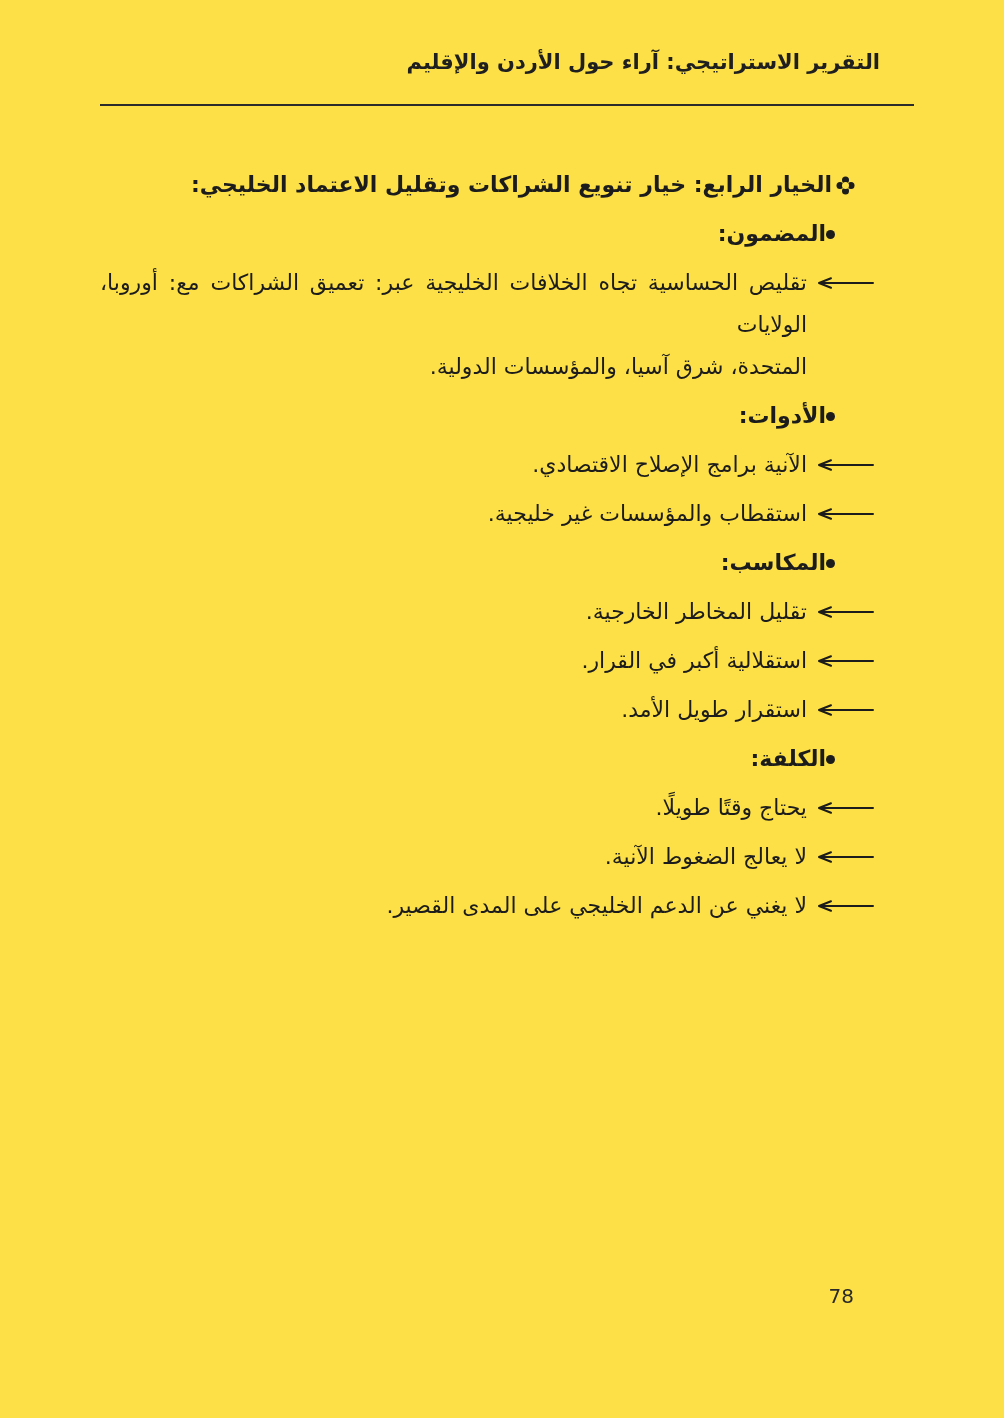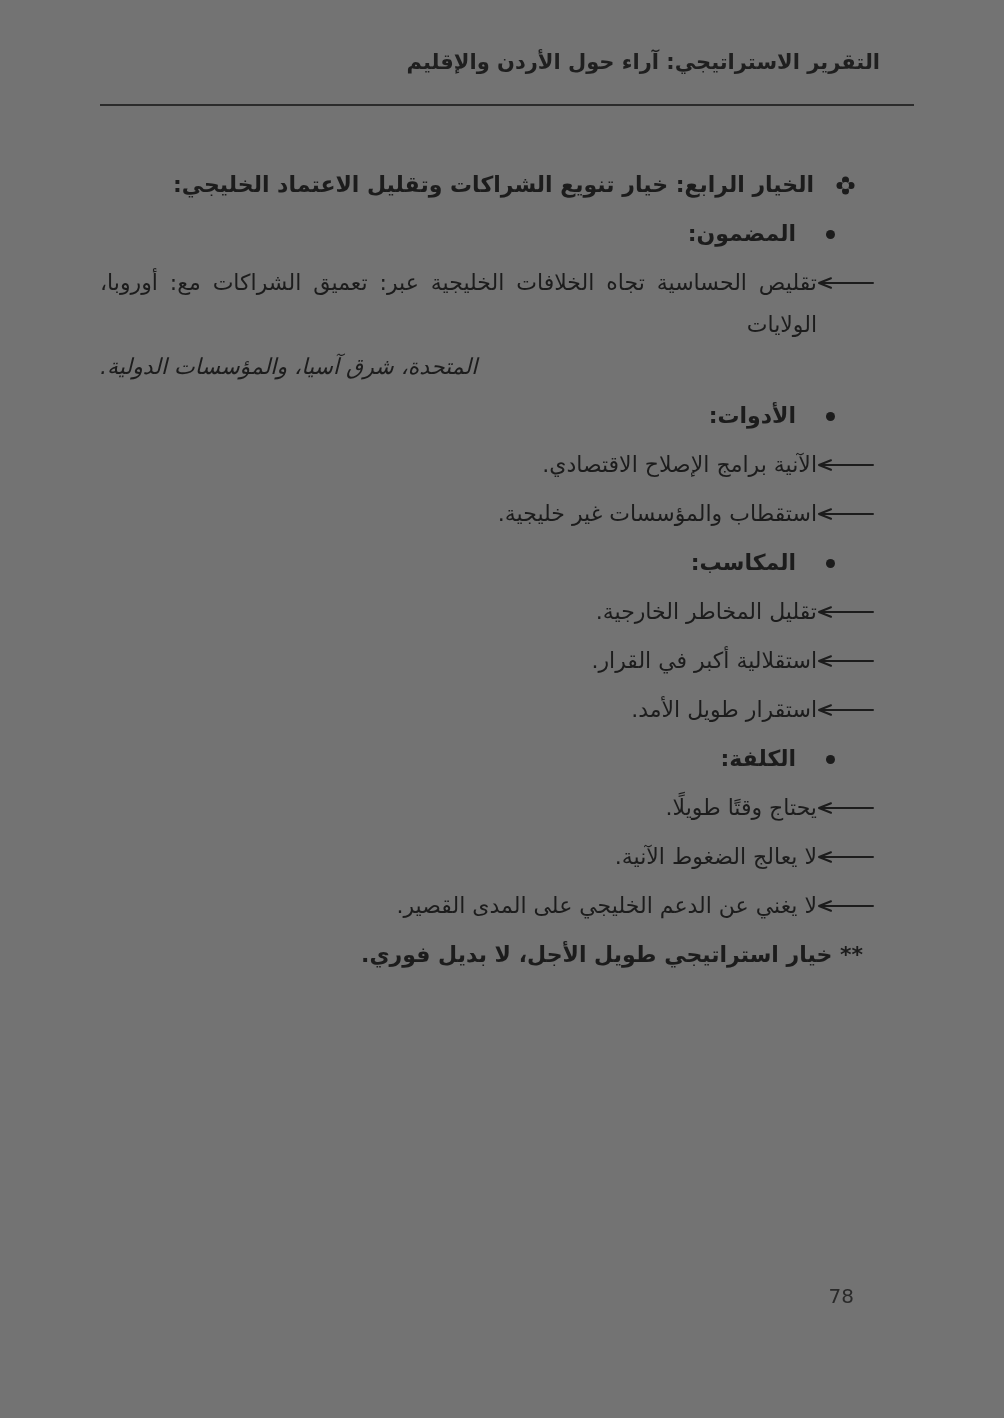--- a/index.html
+++ b/index.html
@@ -1,19 +1,19 @@
 <!DOCTYPE html>
 <html lang="ar"><head>
 <meta charset="utf-8">
 <style>
   html,body { margin:0; padding:0; background:#e8e8e8; }
   .page {
     position:relative;
     width:1004px; height:1418px;
-    background:#737373;
+    background:#fde047;
     margin:0 auto;
     overflow:hidden;
     font-family:"DejaVu Sans", sans-serif;
     color:#1c1c1c;
   }
   .running-header {
     position:absolute;
     top:50px; left:100px; right:99px;
     direction:rtl;
     text-align:right;
@@ -36,23 +36,23 @@
   }
   .row {
     display:flex;
     align-items:flex-start;
     margin-bottom:7px;
   }
   .row .text {
     font-size:22px;
     line-height:42px;
   }
-  .row.lvl-diamond { padding-right:50px; gap:22px; font-weight:bold; }
-  .row.lvl-bullet  { padding-right:70px; gap:30px; font-weight:bold; }
-  .row.lvl-arrow   { padding-right:30px; }
+  .row.lvl-diamond { padding-right:50px; gap:4px; font-weight:bold; }
+  .row.lvl-bullet  { padding-right:70px; font-weight:bold; }
+  .row.lvl-arrow   { padding-right:30px; gap:10px; }
   .row.lvl-note    { padding-right:42px; font-weight:bold; }
   .marker-box {
     flex:0 0 auto;
     height:42px;
     display:flex;
     align-items:center;
   }
   
   .diamond-dots {
     position:relative;
@@ -72,21 +72,21 @@
       5.5px 0 0 0 #1c1c1c;
   }
   .bullet-dot {
     width:9px; height:9px;
     border-radius:50%;
     background:#1c1c1c;
   }
   .para { flex:1 1 auto; min-width:0; }
   .para .line { display:block; font-size:22px; line-height:42px; }
   .para .line-fill { text-align:justify; text-align-last:justify; }
-  .para .line-rest { text-align:left;font-style:italic; }
+  .para .line-rest { text-align:right; }
   .page-number {
     position:absolute;
     top:1284px; left:806px;
     width:48px;
     direction:ltr;
     text-align:right;
     font-size:20px;
     color:#2a2a2a;
   }
 </style>
@@ -214,21 +214,18 @@
 
     <div class="row lvl-arrow">
       <span class="marker-box">
         <svg width="58" height="14" viewBox="0 0 58 14">
             <path d="M2 7 H56 M2 7 L14 2.2 M2 7 L14 11.8" fill="none" stroke="#1c1c1c" stroke-width="2" stroke-linecap="round"></path>
           </svg>
       </span>
       <span class="text">لا يغني عن الدعم الخليجي على المدى القصير.</span>
     </div>
 
-    <div class="row lvl-note">
-      <span class="text">** خيار استراتيجي طويل الأجل، لا بديل فوري.</span>
-    </div>
 
   </div>
 
   <div class="page-number">78</div>
 
 </div>
 
 </body></html>

